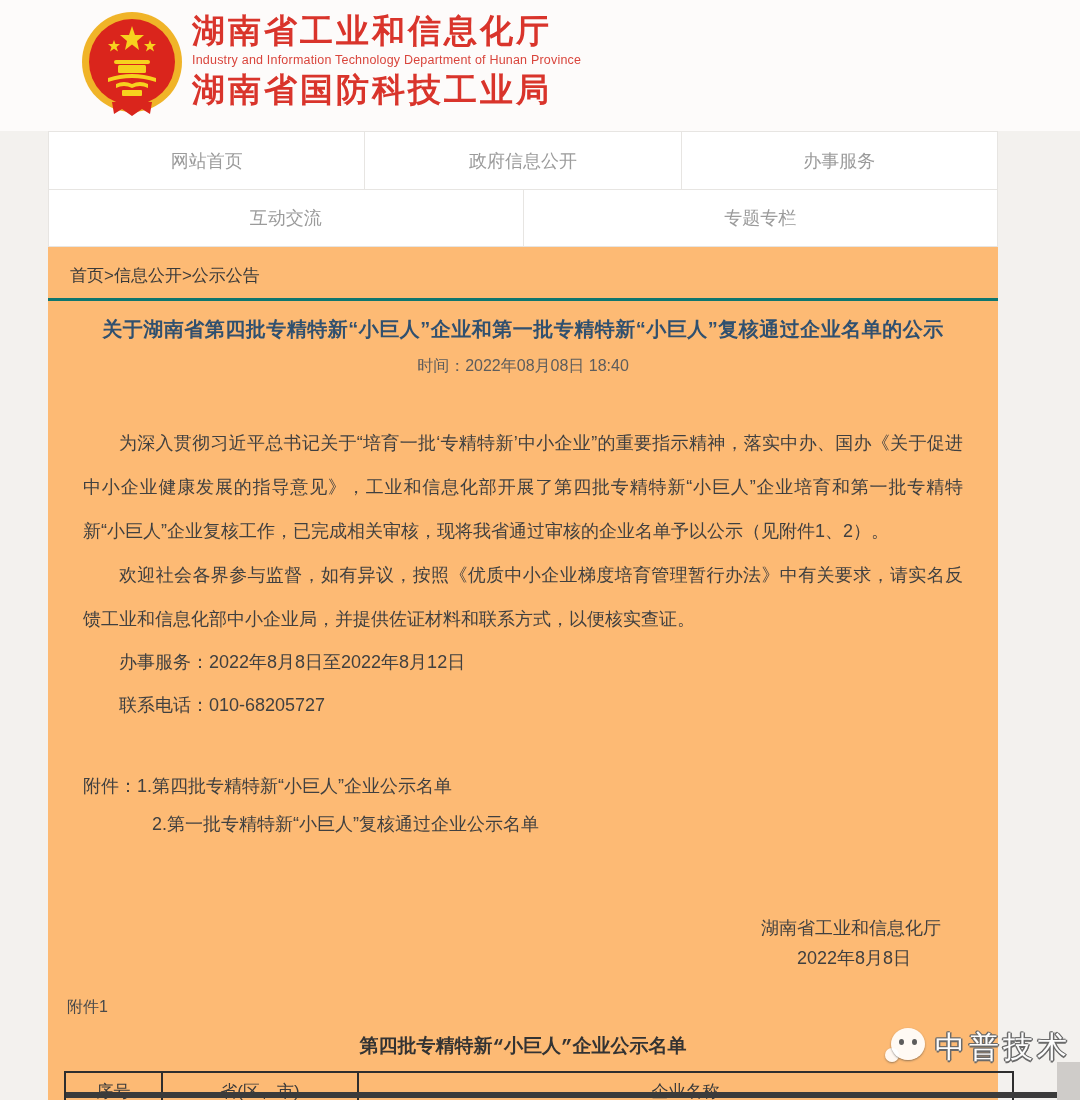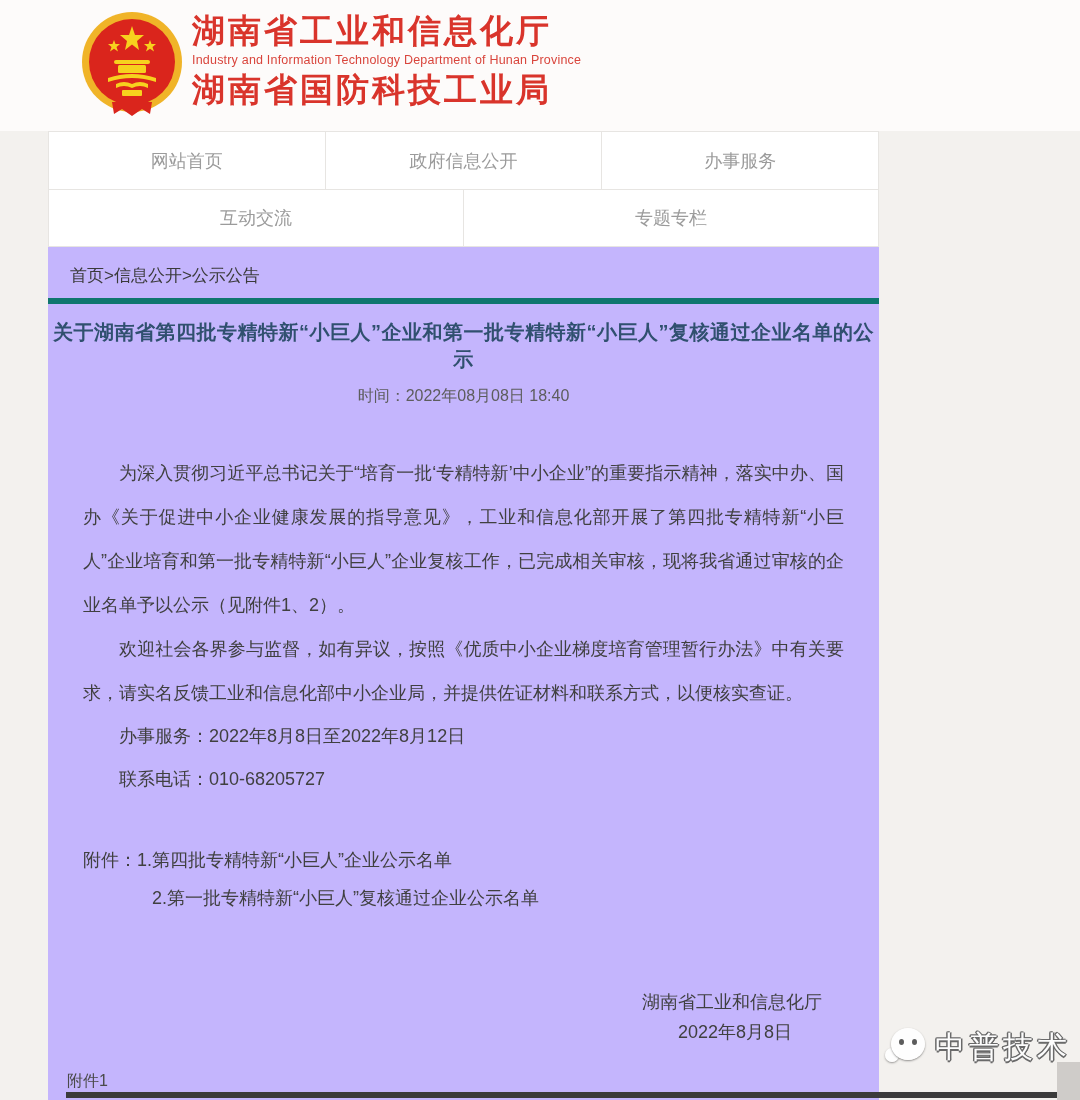--- a/index.html
+++ b/index.html
@@ -24,38 +24,38 @@
     letter-spacing: 3px; line-height: 42px; white-space: nowrap;
   }
   .org-en {
     color: #d9453c; font-size: 12.5px; line-height: 17px; white-space: nowrap;
     letter-spacing: 0.2px;
   }
 
   
   .content {
     position: absolute; left: 48px; top: 131px;
-    width: 831px; height: 969px;
-    background: #c4b5fd;
+    width: 950px; height: 969px;
+    background: #fdba74;
   }
 
   
   .nav { border: 1px solid #e7e5e2; background: #fff; }
   .nav-row { display: flex; height: 57px; }
   .nav-row + .nav-row { border-top: 1px solid #e7e5e2; }
   .nav-cell {
     flex: 1; display: flex; align-items: center; justify-content: center;
     color: #9b9b9b; font-size: 18px; cursor: pointer;
   }
   .nav-cell + .nav-cell { border-left: 1px solid #e7e5e2; }
 
   
   .breadcrumb-bar {
     padding: 17px 0 11px 22px;
-    border-bottom: 6px solid #0f766e;
+    border-bottom: 3px solid #0f766e;
     font-size: 17px; color: #3a3a3a;
   }
 
   
   .article-title {
     margin-top: 15px; text-align: center;
     color: #30506f; font-size: 20px; font-weight: bold;
     letter-spacing: 0.5px;
   }
   .article-time {
@@ -73,21 +73,21 @@
   .info-line { text-indent: 2em; line-height: 43px; }
   .attachments { margin-top: 40px; line-height: 38px; }
   .attach-line2 { padding-left: 69px; }
   .signature-org { margin-top: 70px; text-align: right; padding-right: 22px; line-height: 30px; }
   .signature-date { text-align: right; padding-right: 52px; line-height: 30px; }
   .annex-label { margin-top: 24px; padding-left: 19px; color: #4a4a4a; }
 
   
   .annex-title {
     margin-top: 15px; text-align: center;
-    font-size: 19px; font-weight: bold; color: #333;
+    font-size: 19px; font-weight: bold; color: #333; font-family: Liberation Mono, monospace;
   }
   .annex-table {
     margin: 12px 0 0 16px; width: 950px;
     border-collapse: collapse; table-layout: fixed;
     font-size: 17px; color: #3a3a3a;
   }
   .annex-table th, .annex-table td {
     border: 2px solid #2e2e2e; font-weight: normal;
   }
   .annex-table th { height: 39px; text-align: center; }

